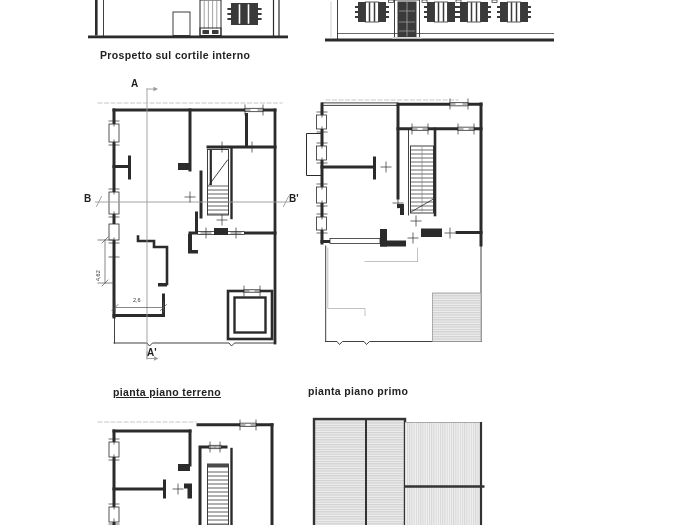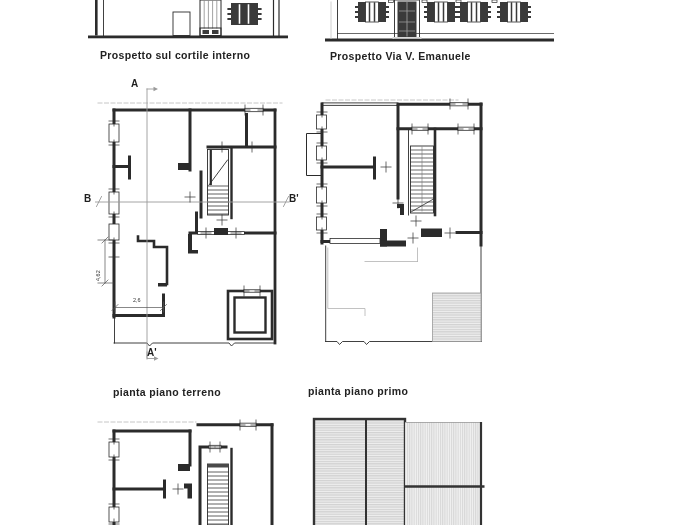--- a/index.html
+++ b/index.html
@@ -277,22 +277,21 @@
     <rect x="314" y="419" width="91" height="112" fill="url(#hatchH)" stroke="#333333" stroke-width="2.4"></rect>
     <path d="M366 419V525" stroke="#333333" stroke-width="2"></path>
     <rect x="405" y="422" width="76" height="108" fill="url(#hatchV)" stroke="none"></rect>
     <path d="M405 422.5H481" stroke="#999999" stroke-width="0.8"></path>
     <path d="M481 422V525" stroke="#333333" stroke-width="2.2"></path>
     <path d="M405 486.5H484.5" stroke="#333333" stroke-width="2.4"></path>
   </g>
 </svg>
 
 <div class="lbl caption" style="left:100px;top:49px;">Prospetto sul cortile interno</div>
-<div class="lbl caption" style="left:330px;top:50px;">Prospetto Via V. Emanuele</div>
-<div class="lbl caption" style="left:113px;top:386px;">pianta piano terreno</div>
+<div class="lbl caption" style="left:113px;top:386px;text-decoration:underline;">pianta piano terreno</div>
 <div class="lbl caption" style="left:308px;top:385px;">pianta piano primo</div>
 
 <div class="lbl marker" style="left:131px;top:78px;">A</div>
 <div class="lbl marker" style="left:147px;top:347px;">A'</div>
 <div class="lbl marker" style="left:84px;top:193px;">B</div>
 <div class="lbl marker" style="left:289px;top:193px;">B'</div>
 
 <div class="lbl dim dim-rot" style="left:95px;top:281px;">4,62</div>
 <div class="lbl dim" style="left:133px;top:297px;">2,6</div>
 

